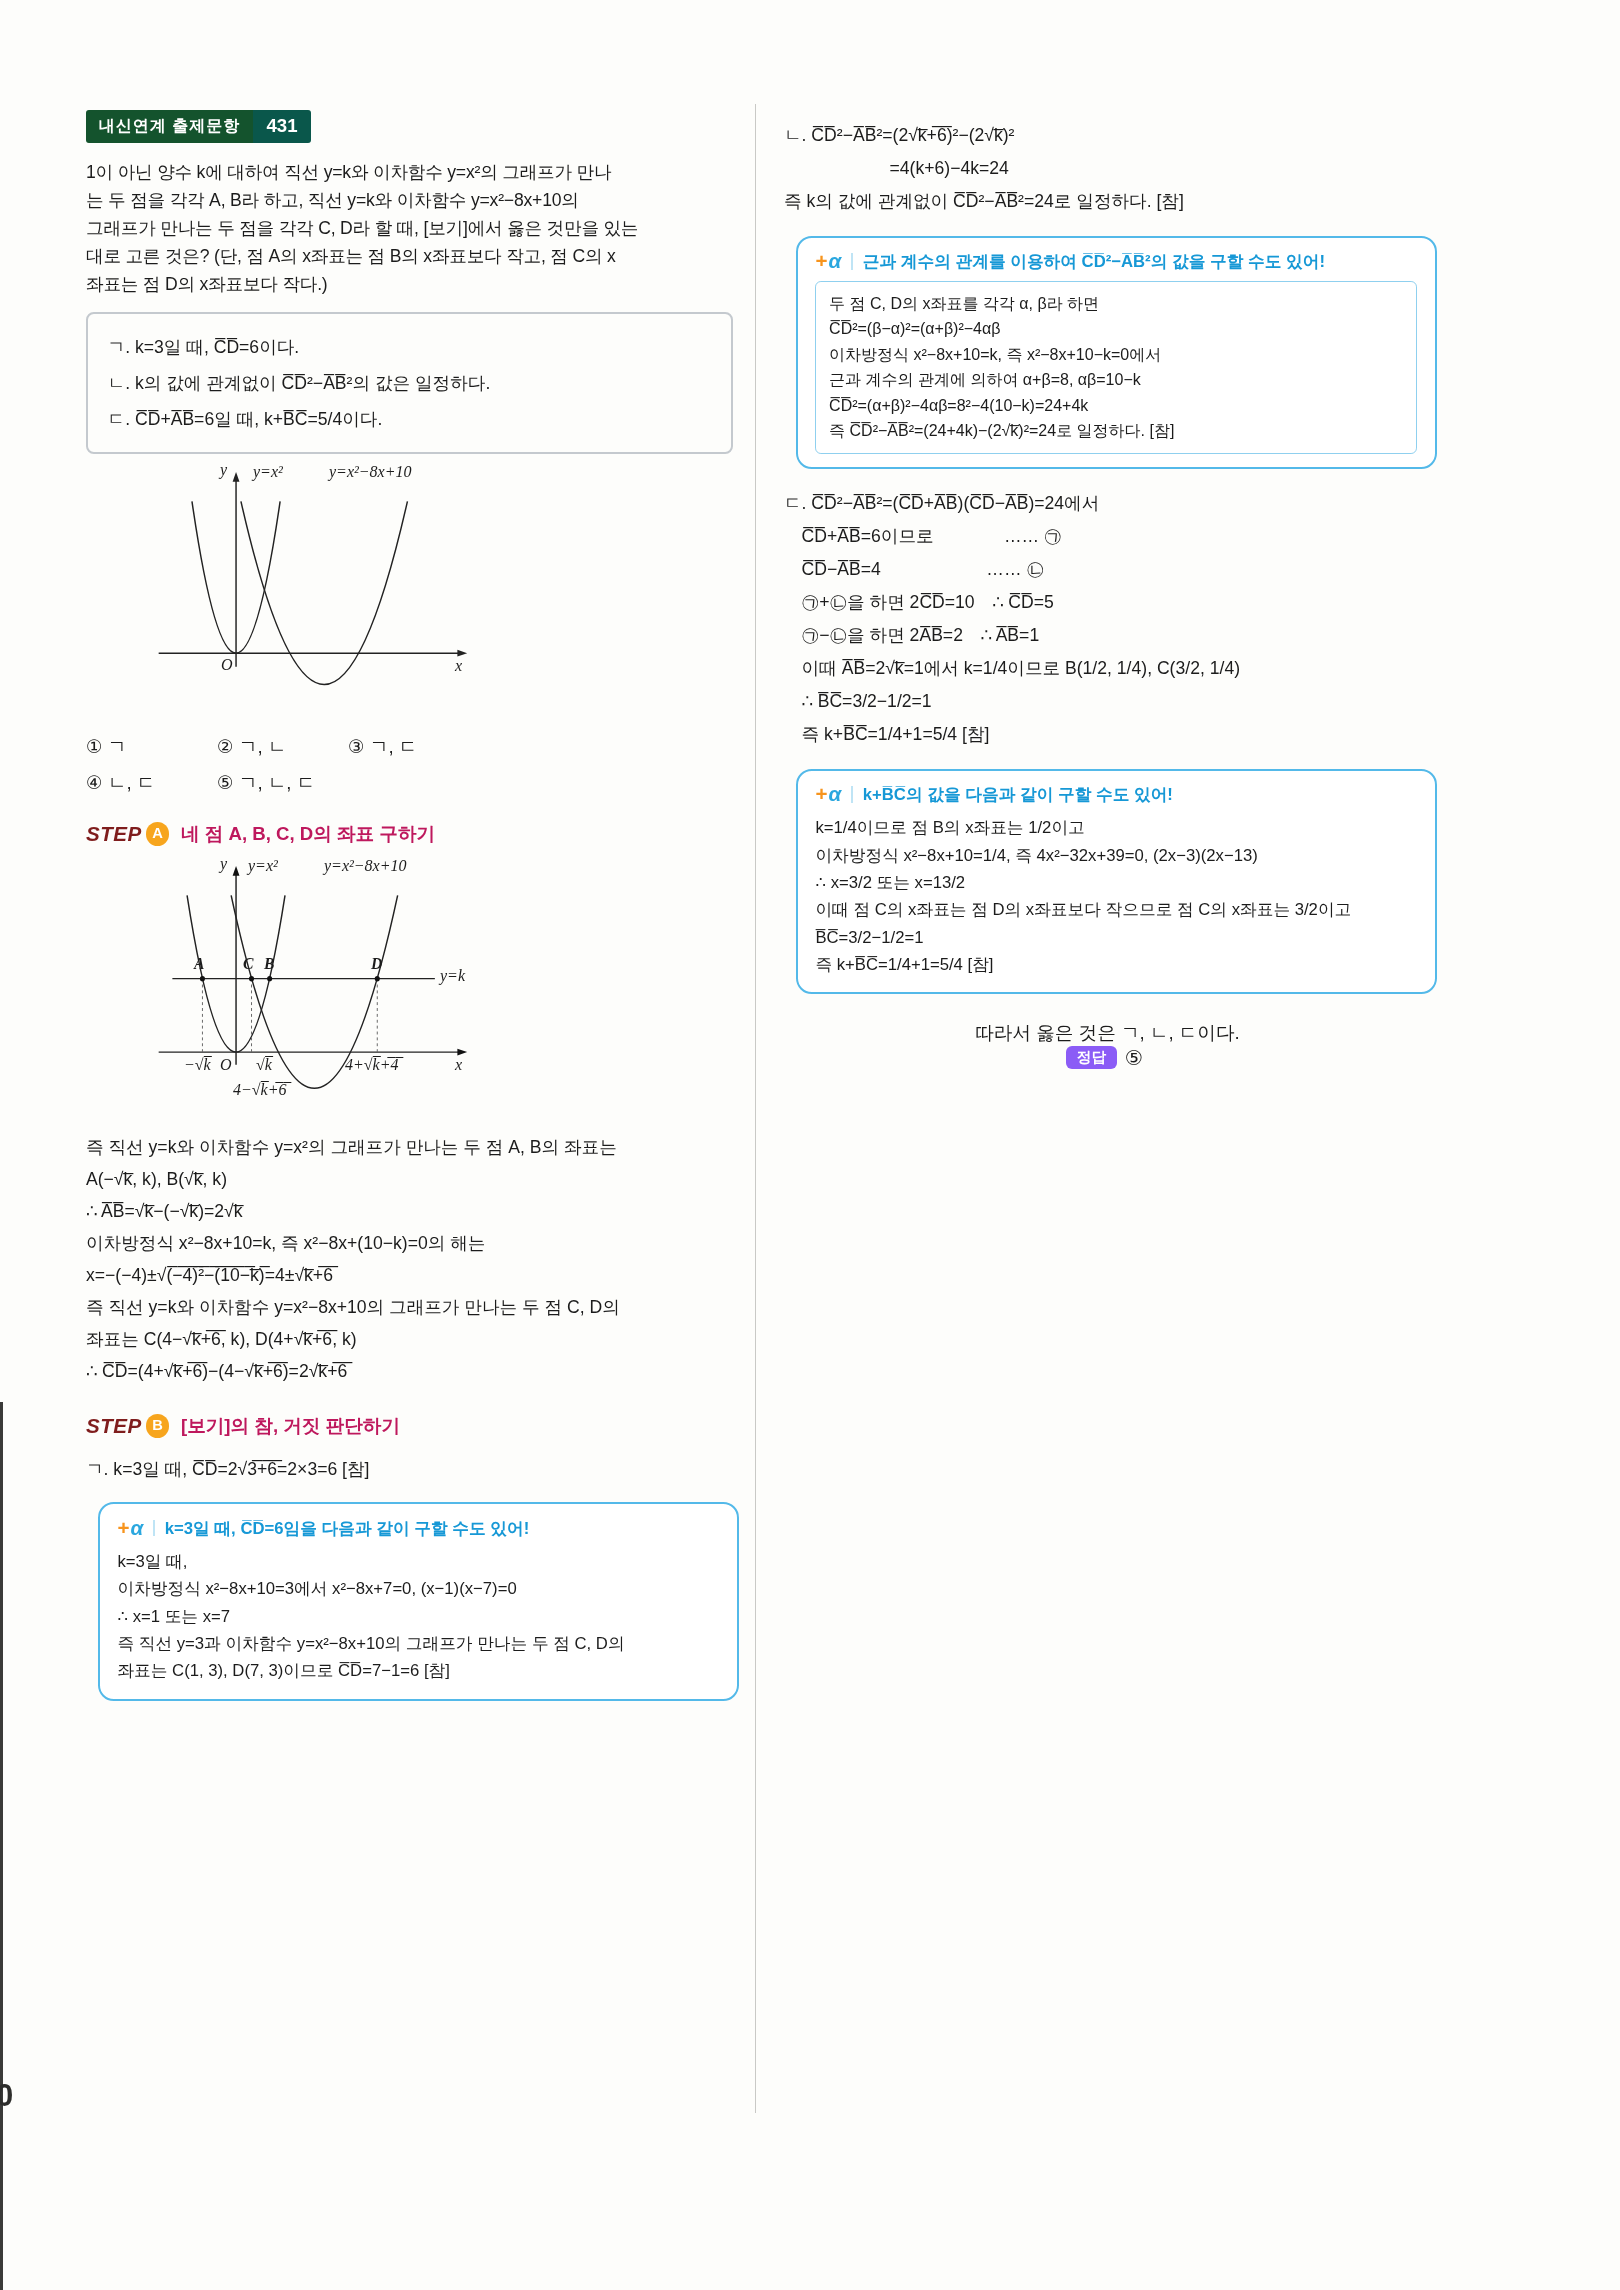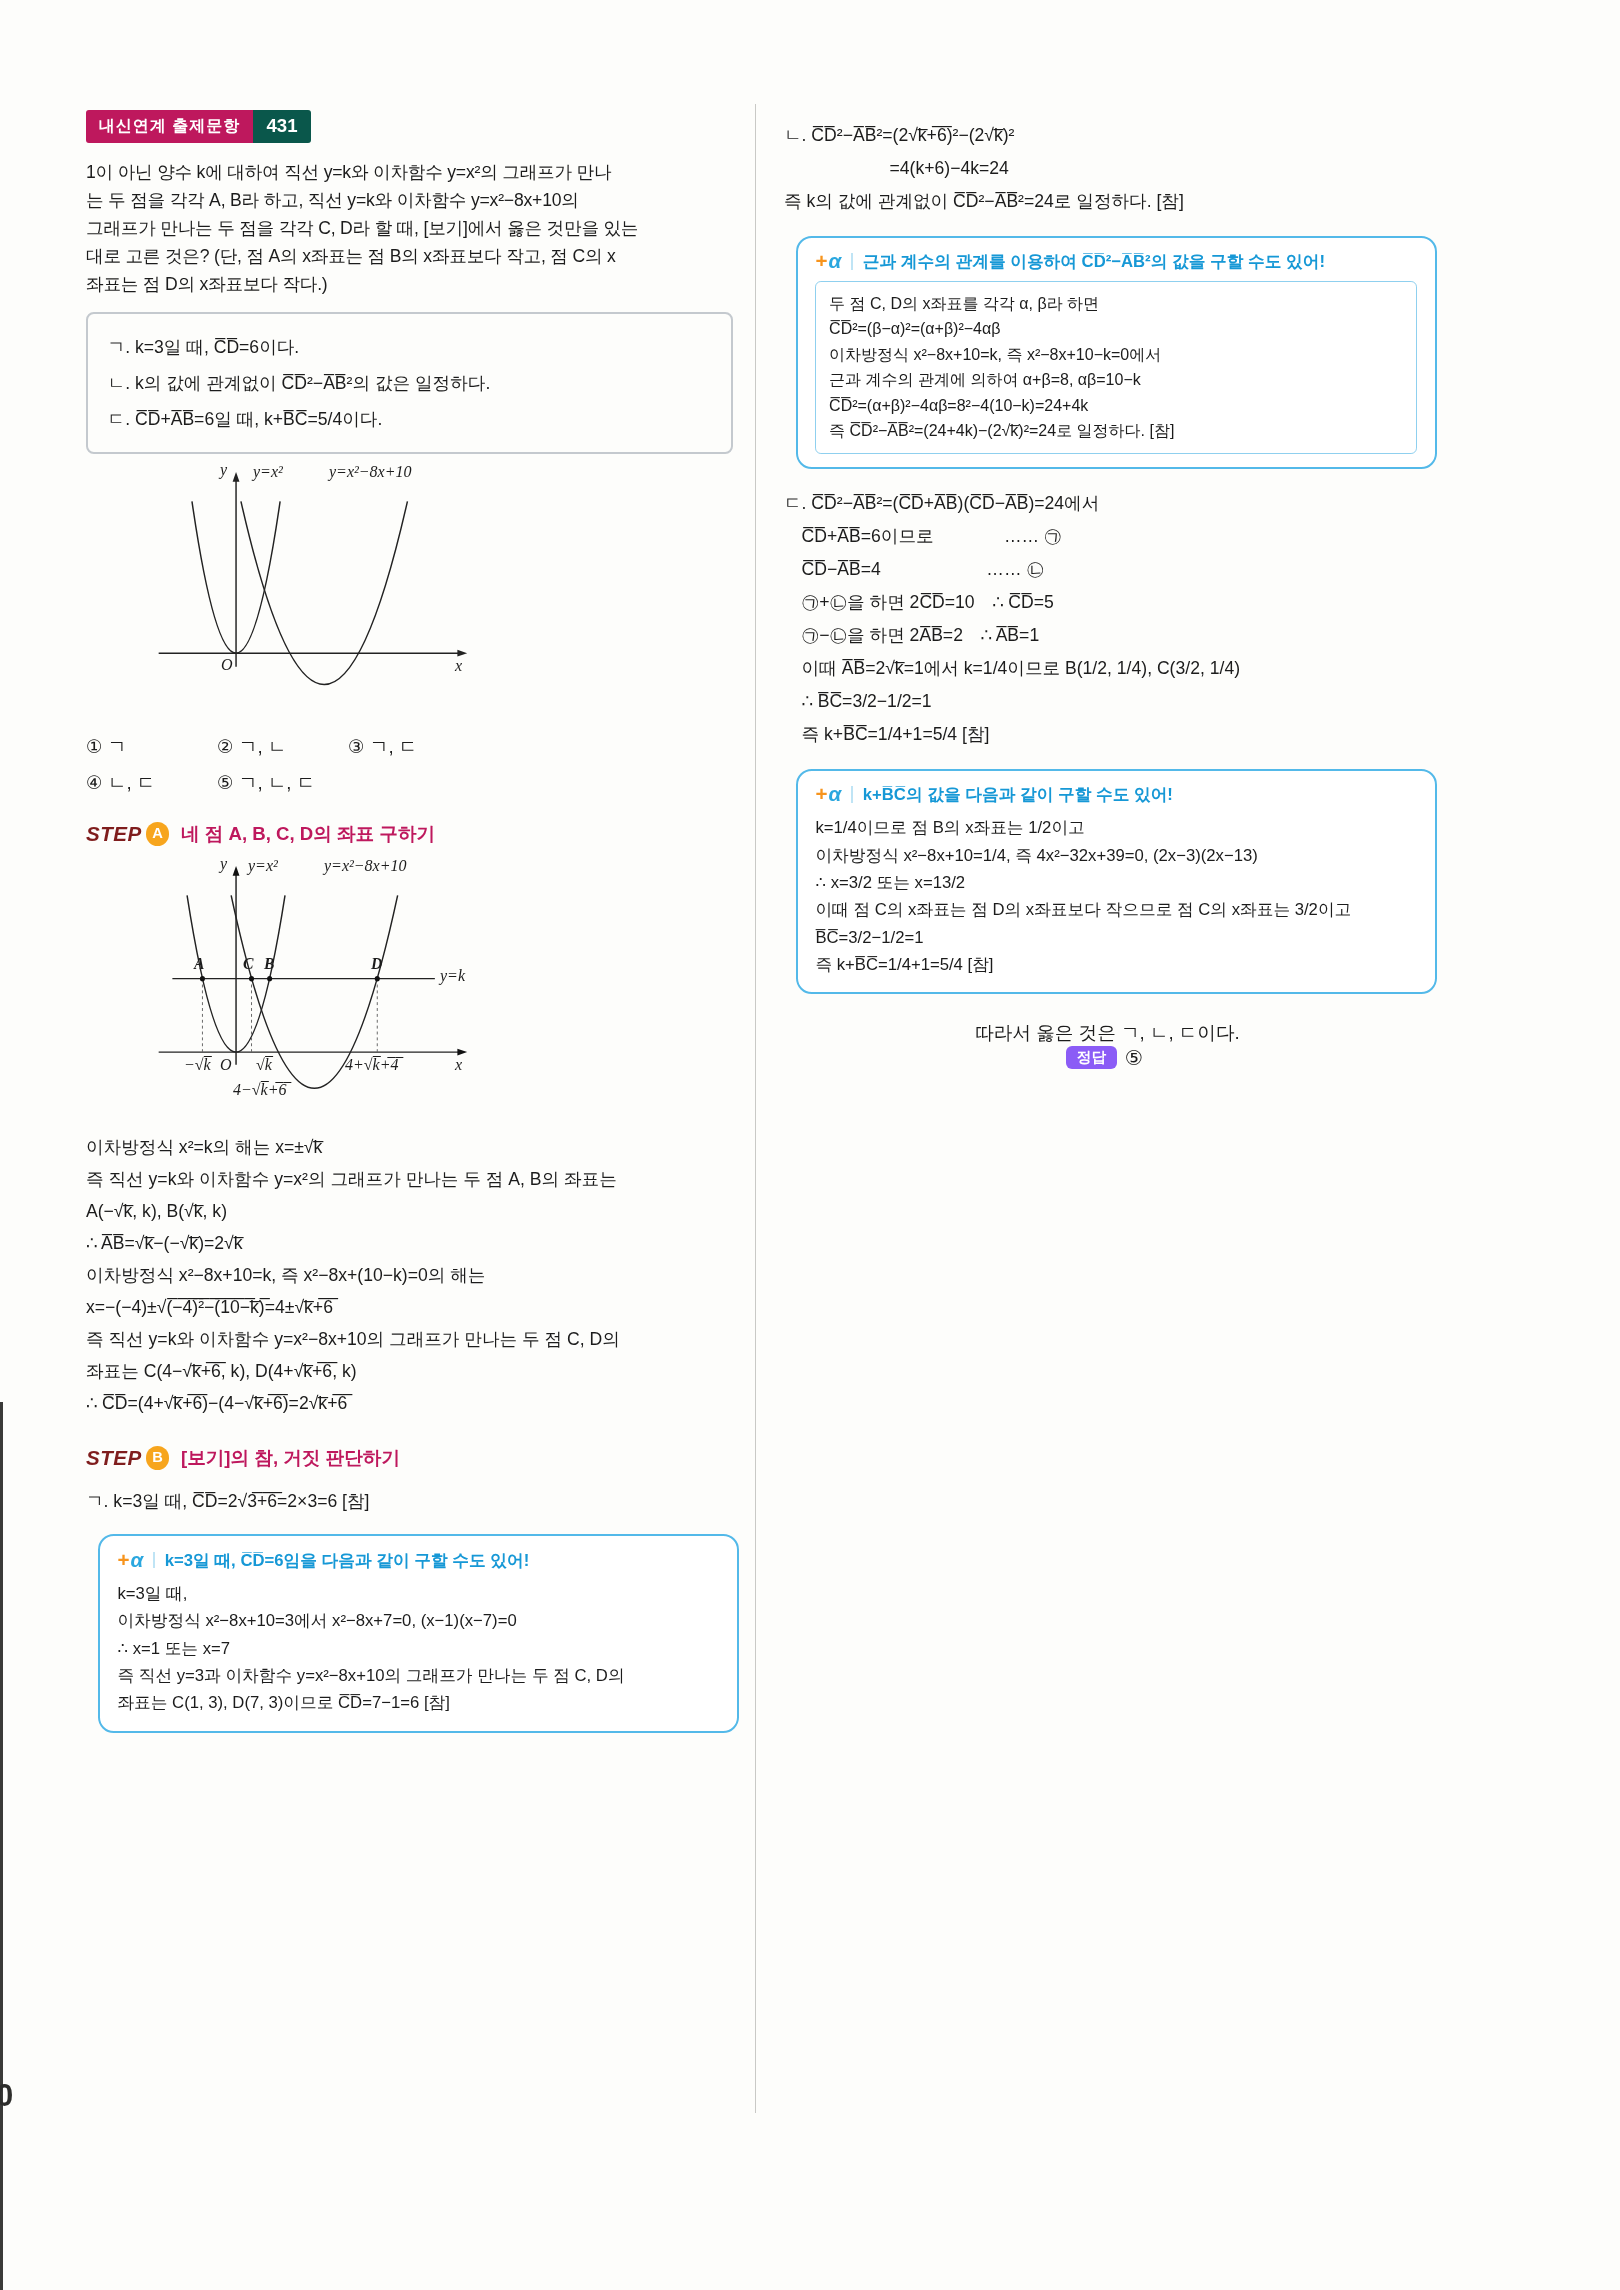--- a/index.html
+++ b/index.html
@@ -12,21 +12,21 @@
     overflow:hidden;
   }
   .col-divider{position:absolute;left:755px;top:104px;width:1px;height:2009px;background:#c9c9c6;}
   .left-edge-artifact{position:absolute;left:0;top:1402px;width:2.9px;height:889px;background:#3a3a38;}
   .page-num{position:absolute;left:-3.9px;top:2078px;font-size:31px;font-weight:bold;color:#2d2d2b;}
 
   .left-col{position:absolute;left:86px;top:110px;width:647px;}
   .right-col{position:absolute;left:784px;top:119px;width:647px;}
 
   .badge{display:inline-flex;border-radius:2.9px;overflow:hidden;}
-  .badge-label{background:#be185d;color:#fff;font-size:16px;font-weight:bold;padding:5.9px 12.7px;letter-spacing:1px;}
+  .badge-label{background:#14532d;color:#fff;font-size:16px;font-weight:bold;padding:5.9px 12.7px;letter-spacing:1px;}
   .badge-number{background:#0a574b;color:#fff;font-size:18.6px;font-weight:bold;padding:4.9px 13.7px;}
 
   .pline,.boki-line,.sline,.choice,.dline,.nline{white-space:nowrap;}
   .problem{margin-top:15.7px;font-size:17.6px;line-height:28px;letter-spacing:-0.2px;}
   .boki-box{margin-top:13.7px;border:2px solid #c4c9ce;border-radius:7.8px;padding:14.7px 19.6px;font-size:17.6px;}
   .boki-line{line-height:36px;}
 
   .graph{position:relative;margin:13.7px 0 0 57px;width:333px;}
   .graph svg{display:block;}
   .glab{position:absolute;font-family:"Liberation Serif","DejaVu Serif",serif;font-style:italic;font-size:16px;color:#1c1c1c;white-space:nowrap;}
@@ -162,21 +162,20 @@
       <span class="plab" style="left:228px;top:94px;">D</span>
       <span class="glab" style="left:41px;top:195px;">−√k̅</span>
       <span class="glab" style="left:77px;top:195px;">O</span>
       <span class="glab" style="left:113px;top:195px;">√k̅</span>
       <span class="glab" style="left:202px;top:195px;">4+√k̅+̅4̅</span>
       <span class="glab" style="left:90px;top:220px;">4−√k̅+̅6̅</span>
       <span class="glab" style="left:312px;top:195px;">x</span>
     </div>
 
     <div class="sol">
-        <div class="sline">이차방정식 x²=k의 해는 x=±√k̅</div>
         <div class="sline">즉 직선 y=k와 이차함수 y=x²의 그래프가 만나는 두 점 A, B의 좌표는</div>
         <div class="sline">A(−√k̅, k), B(√k̅, k)</div>
         <div class="sline">∴ A̅B̅=√k̅−(−√k̅)=2√k̅</div>
         <div class="sline">이차방정식 x²−8x+10=k, 즉 x²−8x+(10−k)=0의 해는</div>
         <div class="sline">x=−(−4)±√(̅−̅4̅)̅²̅−̅(̅1̅0̅−̅k̅)̅=4±√k̅+̅6̅</div>
         <div class="sline">즉 직선 y=k와 이차함수 y=x²−8x+10의 그래프가 만나는 두 점 C, D의</div>
         <div class="sline">좌표는 C(4−√k̅+̅6̅, k), D(4+√k̅+̅6̅, k)</div>
         <div class="sline">∴ C̅D̅=(4+√k̅+̅6̅)−(4−√k̅+̅6̅)=2√k̅+̅6̅</div>
       </div>
 

